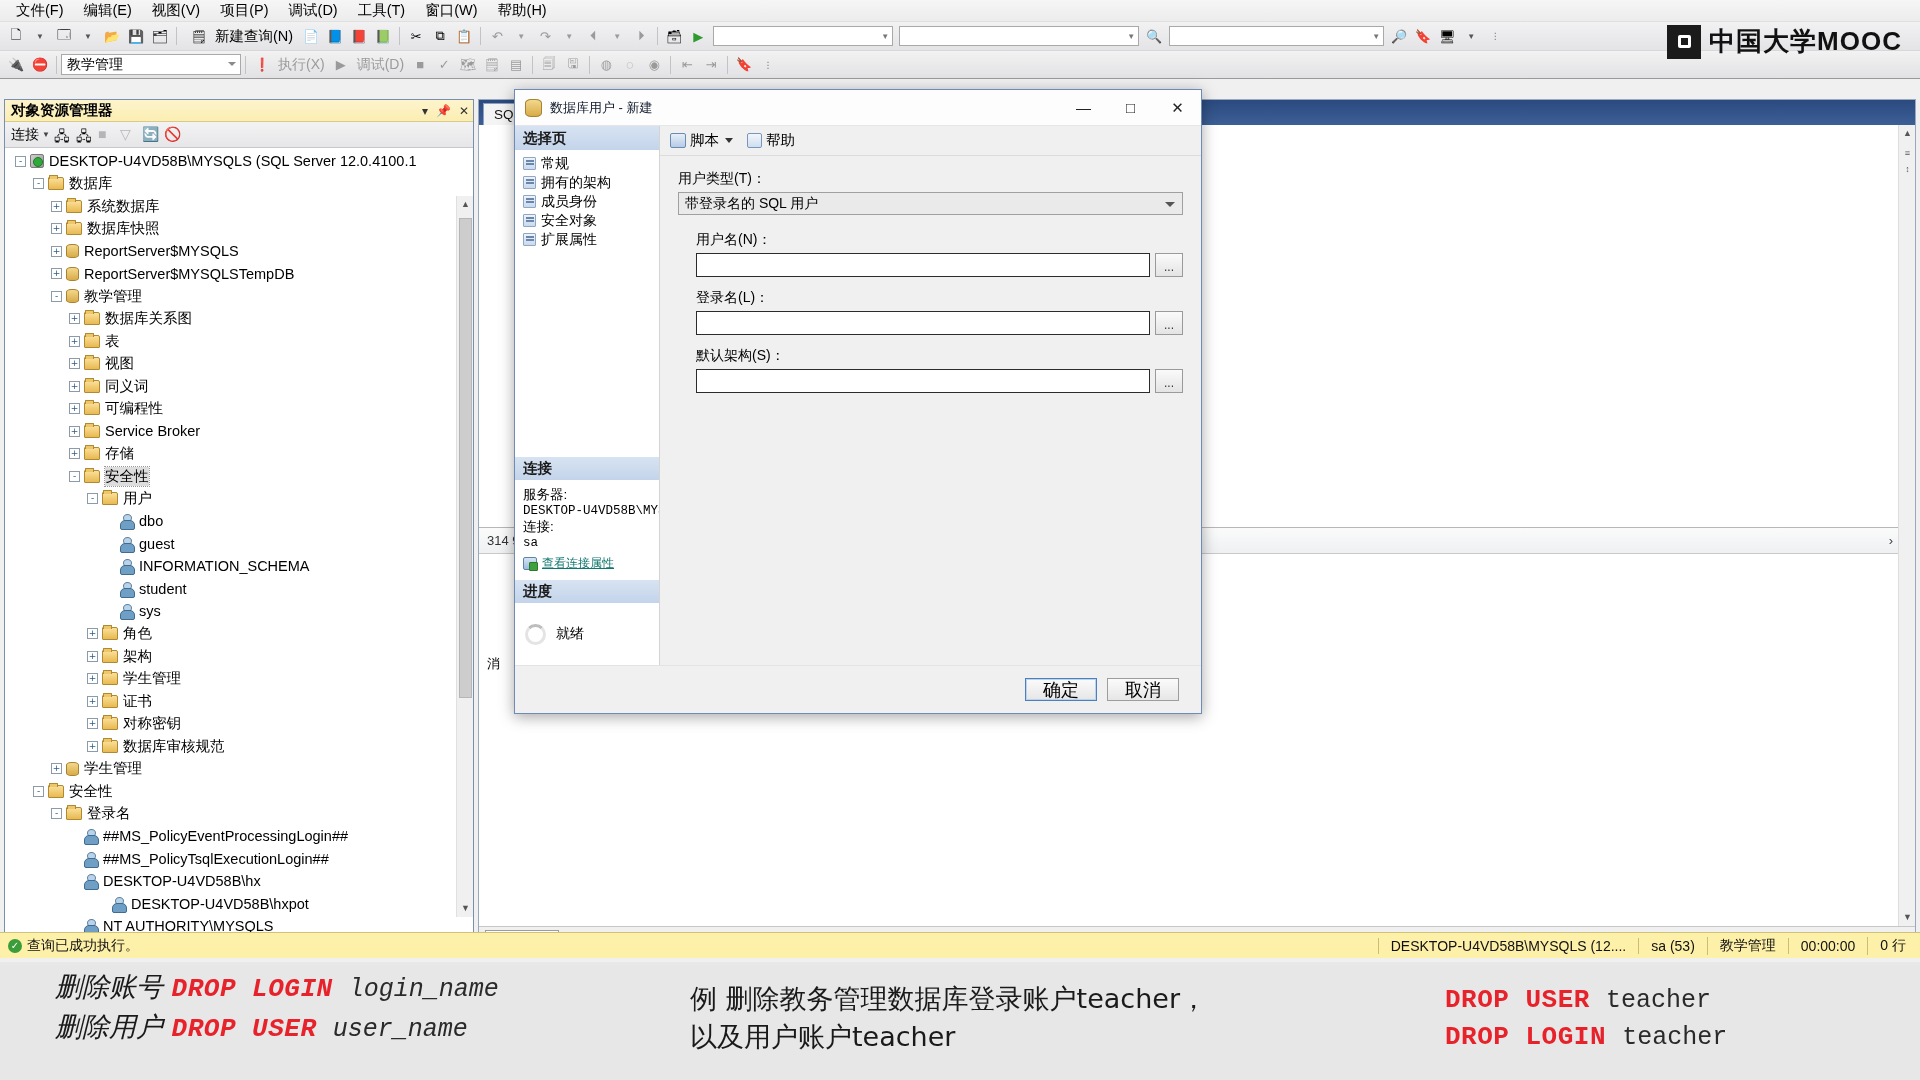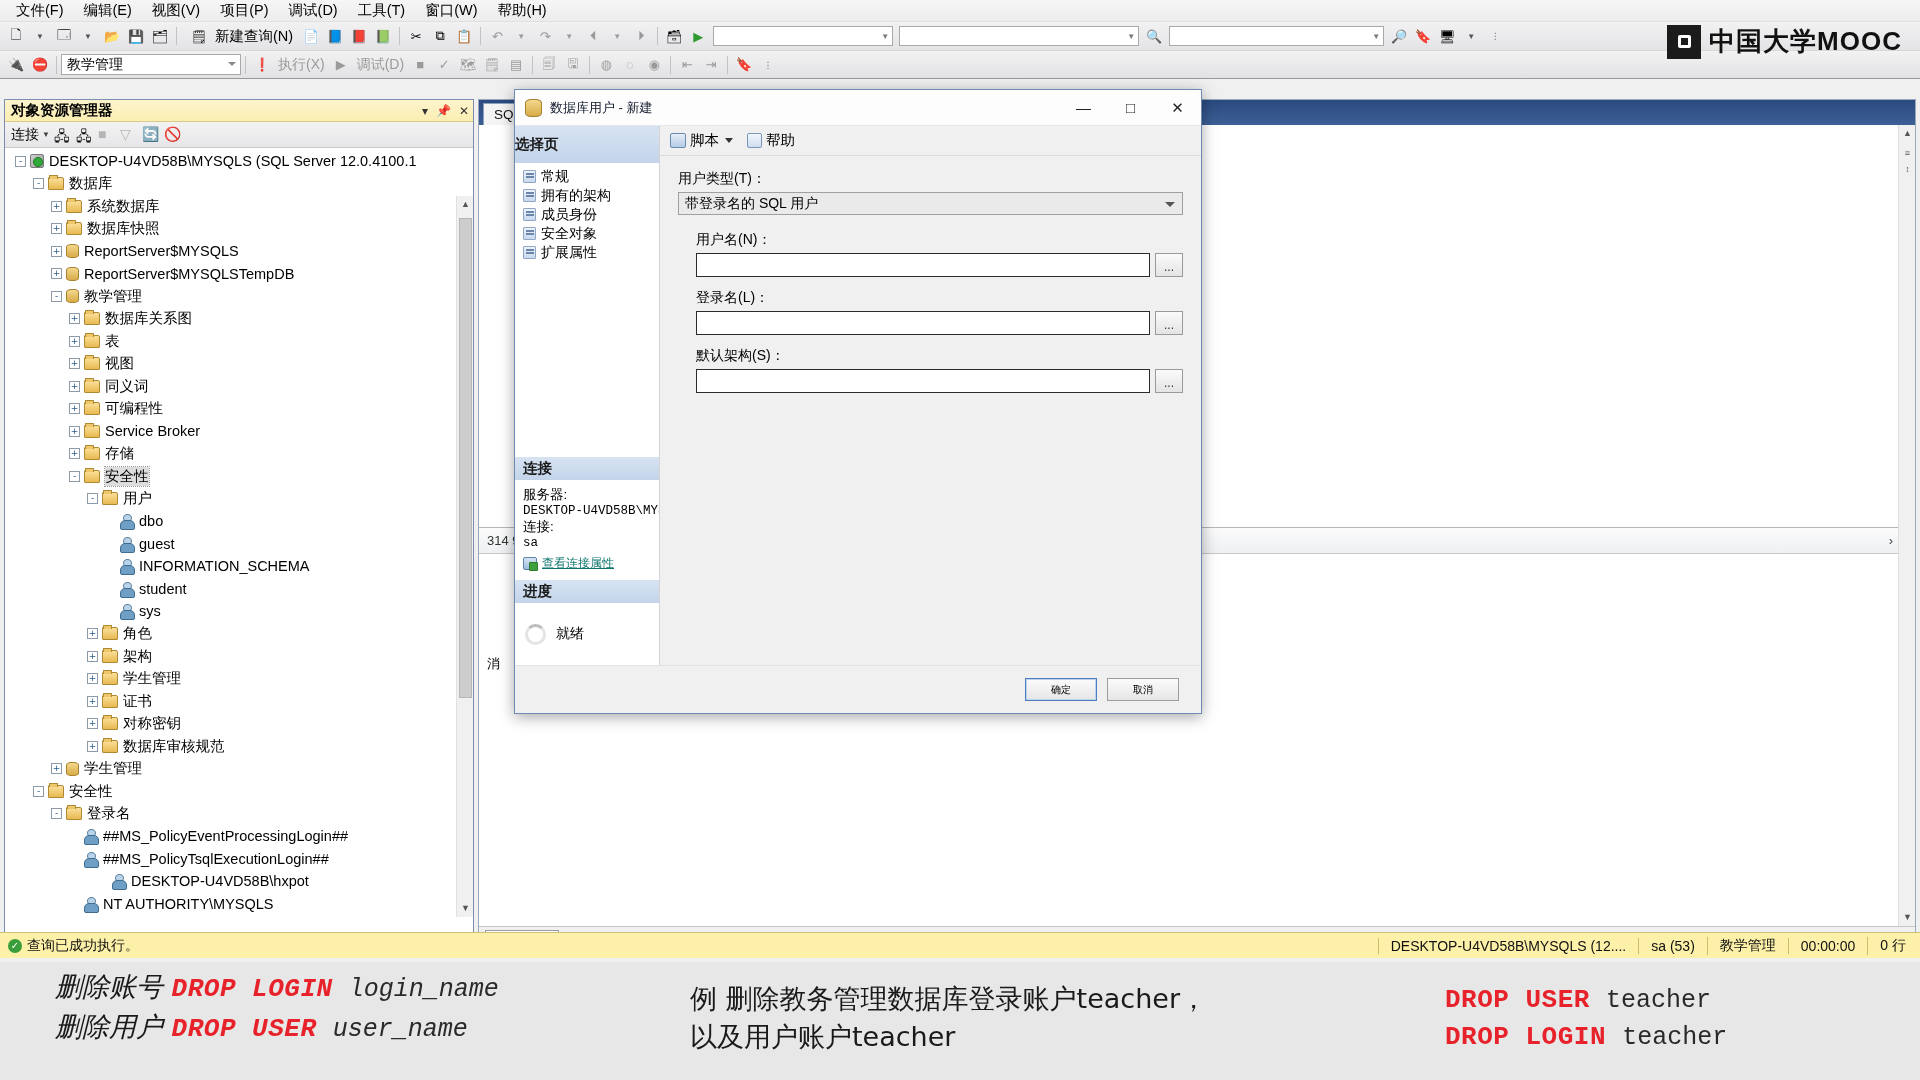--- a/index.html
+++ b/index.html
@@ -315,23 +315,23 @@
   .wbtn {
     width: 47px; height: 36px; display: flex; align-items: center; justify-content: center;
     font-size: 15px; color: #222;
   }
   .dlg-body { flex: 1; display: flex; background: #f0f0f0; }
   .dlg-left {
     width: 145px; background: #fff; border-right: 1px solid #d4d4d4;
     display: flex; flex-direction: column;
   }
   .sel-hdr {
-    height: 37px;
+    height: 24px;
     background: linear-gradient(to bottom,#d7e3f2,#c3d4ea);
-    display: flex; align-items: center; 
+    display: flex; align-items: center; padding-left: 8px;
     font-size: 14.5px; font-weight: bold; color: #1a1a1a;
   }
   .pg-list { padding: 4px 0 0 8px; }
   .pg {
     display: flex; align-items: center; height: 19px;
     font-size: 14px; color: #000;
   }
   .pgico {
     width: 13px; height: 13px; margin-right: 5px; flex: none;
     background: linear-gradient(to bottom,#eef3fa,#c9d9ee);
@@ -425,21 +425,21 @@
   }
   .dlg-footer {
     height: 48px; background: #f0f0f0;
     display: flex; align-items: center; justify-content: flex-end;
     gap: 10px; padding-right: 22px;
     border-top: 1px solid #e3e3e3;
   }
   .dbtn {
     width: 72px; height: 23px;
     background: linear-gradient(to bottom,#fbfbfb,#e6e6e6);
-    border: 1px solid #9d9d9d; font-size: 10px; color: #000;
+    border: 1px solid #9d9d9d; font-size: 18px; color: #000;
     display: flex; align-items: center; justify-content: center;
   }
   .dbtn.primary { border: 1px solid #4c7ec0; box-shadow: 0 0 0 1px #bcd3ee inset; }
 
   
   .caption {
     position: absolute; left: 0; top: 966px; width: 1920px; height: 114px;
     background: #e7e7e7;
   }
   .cap-col { position: absolute; }
@@ -745,20 +745,25 @@
           <div class="tn" style="padding-left: 64px;">
             <span class="exp none"></span>
             <span class="usr"></span>
             <span class="tn-label">##MS_PolicyEventProcessingLogin##</span>
           </div>
           <div class="tn" style="padding-left: 64px; align-items: center;">
             <span class="exp none"></span>
             <span class="usr"></span>
             <span class="tn-label">##MS_PolicyTsqlExecutionLogin##</span>
           </div>
+          <div class="tn" style="padding-left: 64px;">
+            <span class="exp none"></span>
+            <span class="usr"></span>
+            <span class="tn-label">DESKTOP-U4VD58B\hx</span>
+          </div>
           <div class="tn" style="padding-left: 92px;">
             <span class="exp none"></span>
             <span class="usr"></span>
             <span class="tn-label">DESKTOP-U4VD58B\hxpot</span>
           </div>
           <div class="tn" style="padding-left: 64px;">
             <span class="exp none"></span>
             <span class="usr"></span>
             <span class="tn-label">NT AUTHORITY\MYSQLS</span>
           </div>

